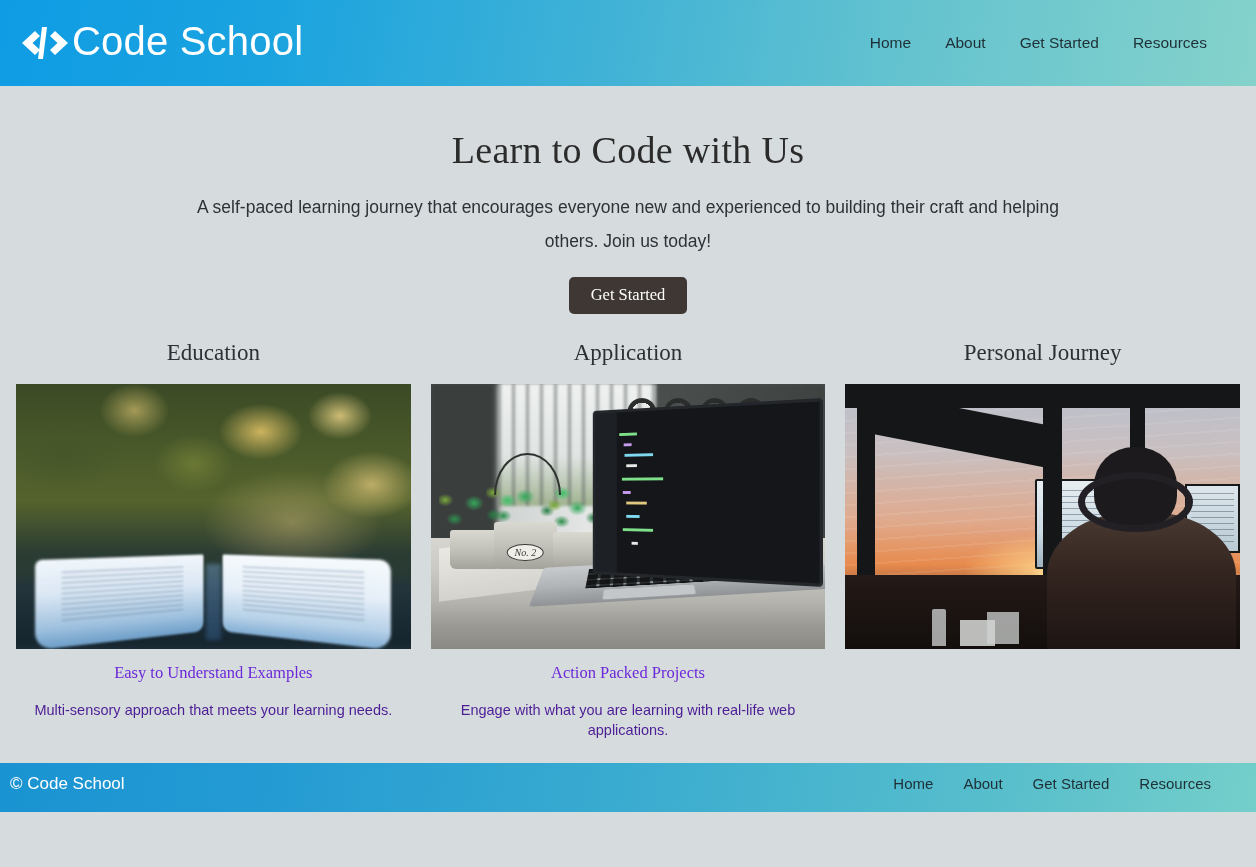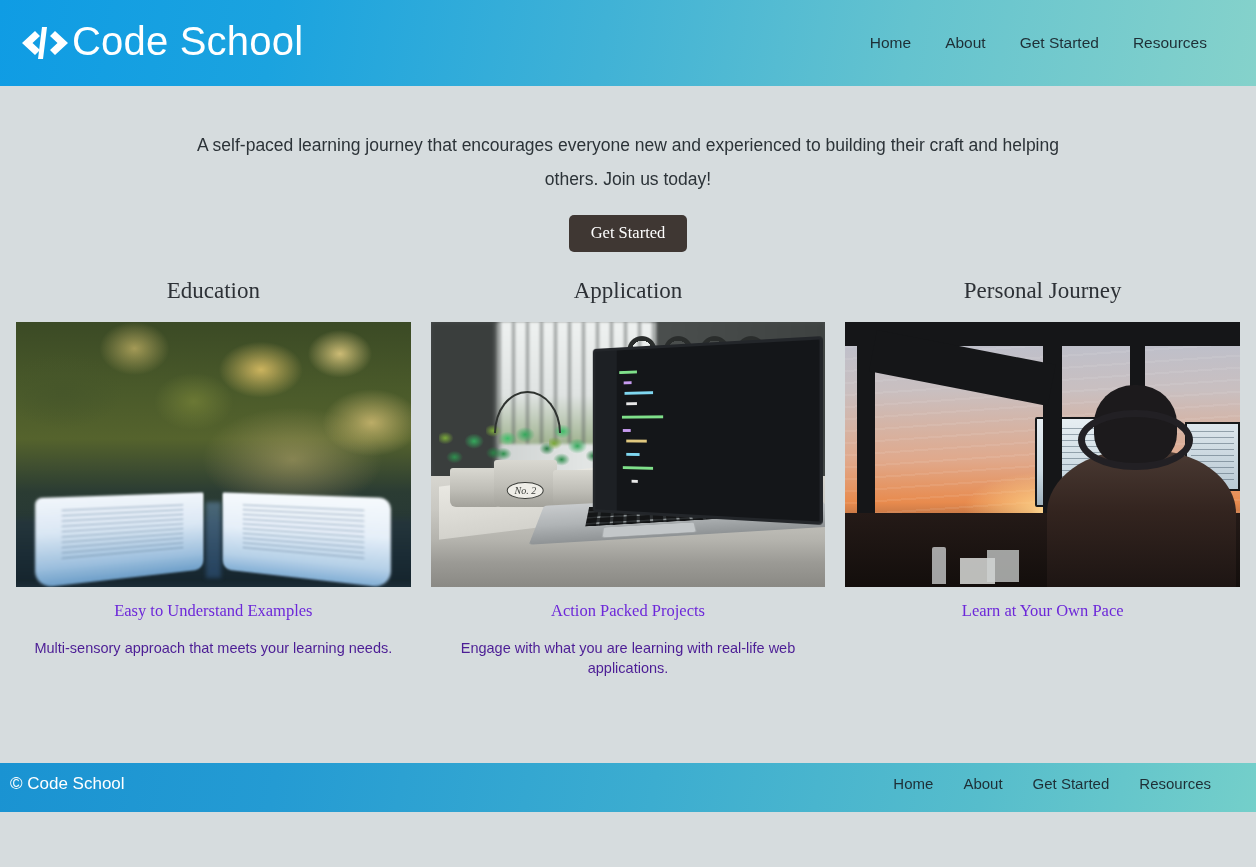--- a/index.html
+++ b/index.html
@@ -495,20 +495,21 @@
   </div>
   <nav class="main-nav">
     <a href="#">Home</a>
     <a href="#">About</a>
     <a href="#">Get Started</a>
     <a href="#">Resources</a>
   </nav>
 </header>
 
 <section class="hero">
+  <h1 class="hero-title">Learn to Code with Us</h1>
   <p class="hero-sub">A self-paced learning journey that encourages everyone new and experienced to building their craft and helping others. Join us today!</p>
   <div class="cta-wrap">
     <button class="cta-button">Get Started</button>
   </div>
 </section>
 
 <section class="cards">
 
   <article class="card">
     <h2 class="card-heading">Education</h2>
@@ -576,21 +577,20 @@
       <div class="su-frame-h bottom"></div>
       <div class="su-bottle"></div>
       <div class="su-card"></div>
       <div class="su-cup"></div>
       <div class="su-person">
         <div class="su-body"></div>
         <div class="su-head"></div>
         <div class="su-phones"></div>
       </div>
     </div>
-    <h3 class="card-subtitle">Learn at Your Own Pace</h3>
   </article>
 
 </section>
 
 <footer class="site-footer">
   <span class="footer-copy">© Code School</span>
   <nav class="footer-nav">
     <a href="#">Home</a>
     <a href="#">About</a>
     <a href="#">Get Started</a>

